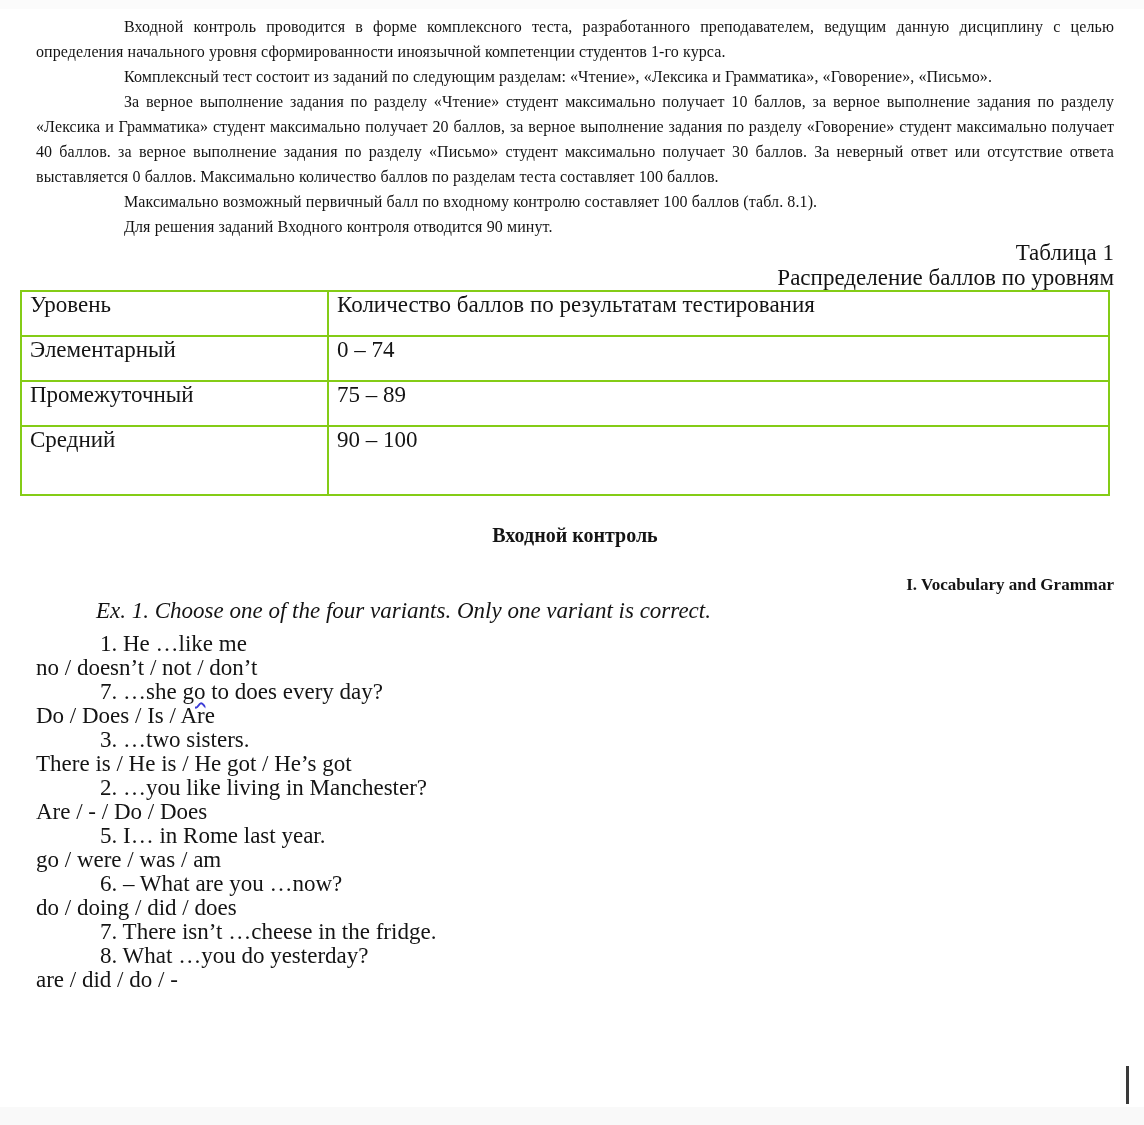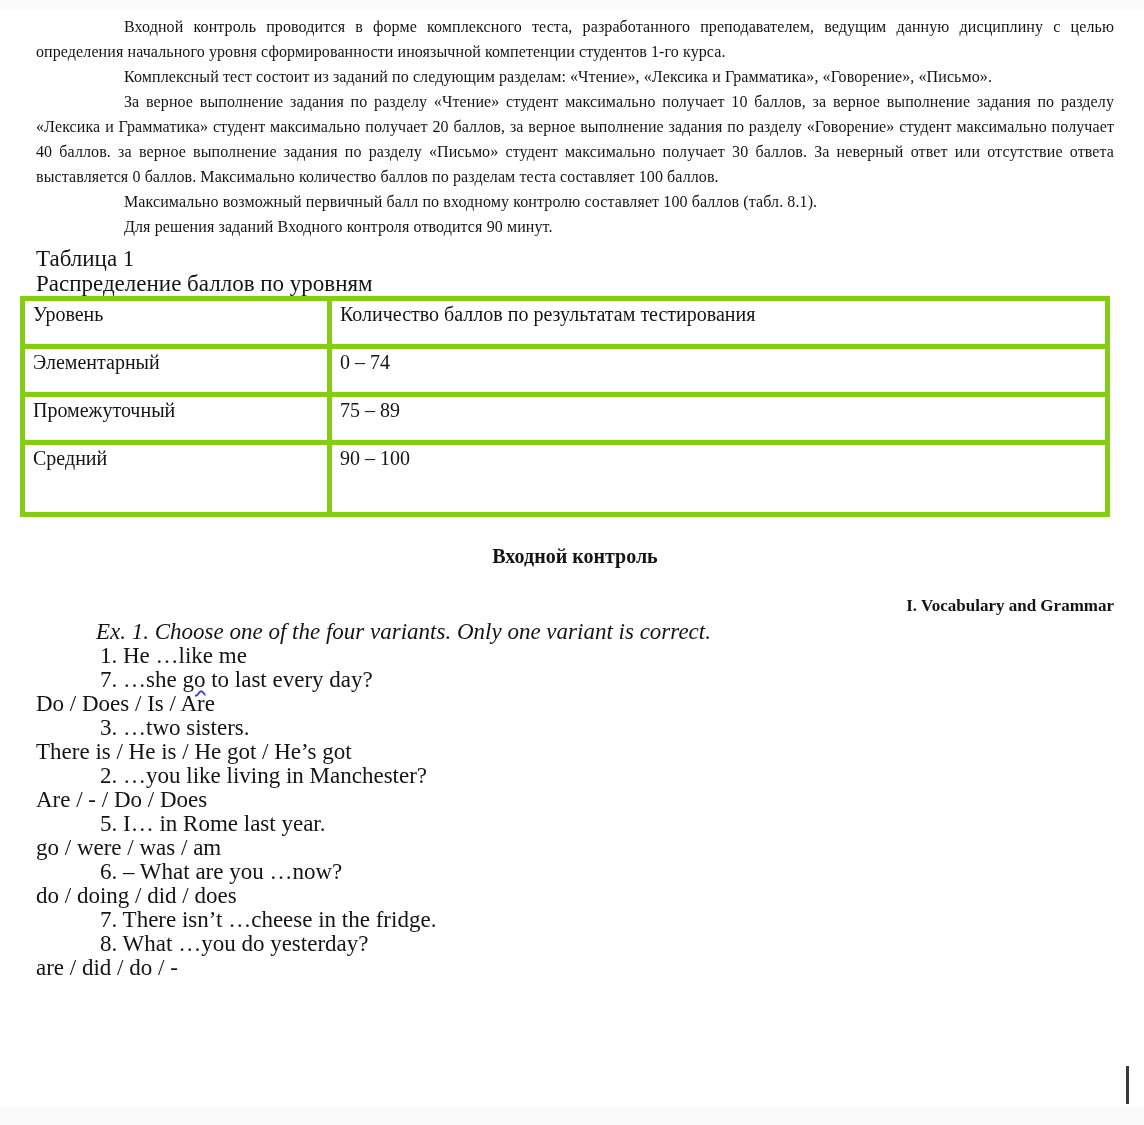--- a/index.html
+++ b/index.html
@@ -27,40 +27,41 @@
   .para {
     margin: 0;
     font-size: 16px;
     line-height: 25px;
     text-align: justify;
     text-align-last: left;
     text-indent: 88px;
     letter-spacing: 0.1px;
   }
   .table-label {
-    margin: 7px 0 0 0;
+    margin: 1px 0 0 0;
     font-size: 23px;
     line-height: 25px;
+    text-align: right;
     font-family: Liberation Serif, serif;
   }
   .table-caption {
     margin: 0;
     font-size: 23px;
     line-height: 25px;
-    text-align: left;
+    text-align: right;
   }
   table.score-table {
     border-collapse: collapse;
     margin-left: -16px;
     width: 1090px;
     table-layout: fixed;
   }
   table.score-table td {
-    border: 5px solid #84cc16;
-    font-size: 20px;
+    border: 2px solid #84cc16;
+    font-size: 23px;
     line-height: 24px;
     padding: 1px 6px 18px 8px;
     vertical-align: top;
     overflow: hidden;
     white-space: nowrap;
   }
   table.score-table col.c1 { width: 307px; }
   table.score-table tr.tall td { height: 48px; }
   td.center { }
   .section-title {
@@ -71,21 +72,21 @@
     text-align: center;
   }
   .subsection-title {
     margin: 24px 0 0 0;
     font-size: 17px;
     line-height: 26px;
     font-weight: bold;
     text-align: right;
   }
   .exercise-intro {
-    margin: 1px 0 0 0;
+    margin: 1px 0 9px 0;
     font-size: 23px;
     line-height: 24px;
     font-style: italic;
     text-indent: 60px;
   }
   .q-line {
     margin: 0;
     font-size: 23px;
     line-height: 24px;
     text-indent: 64px;
@@ -151,22 +152,23 @@
           <td class="center">90 – 100</td>
         </tr>
       </tbody>
     </table>
 
     <p class="section-title">Входной контроль</p>
     <p class="subsection-title">I. Vocabulary and Grammar</p>
     <p class="exercise-intro">Ex. 1. Choose one of the four variants. Only one variant is correct.</p>
 
     <p class="q-line"><span>1. He …like me</span><span class="squiggle"></span><span></span></p>
+    <p class="opt-line">no / doesn’t / not / don’t</p>
 
-    <p class="q-line"><span>7. …she </span><span class="squiggle">go</span><span> to last every day?</span></p>
+    <p class="q-line"><span>7. …she </span><span class="squiggle">go</span><span> to does every day?</span></p>
     <p class="opt-line">Do / Does / Is / Are</p>
 
     <p class="q-line"><span>3. …two sisters.</span><span class="squiggle"></span><span></span></p>
     <p class="opt-line">There is / He is / He got / He’s got</p>
 
     <p class="q-line"><span>2. …you like living in Manchester?</span><span class="squiggle"></span><span></span></p>
     <p class="opt-line">Are / - / Do / Does</p>
 
     <p class="q-line"><span>5. I… in Rome last year.</span><span class="squiggle"></span><span></span></p>
     <p class="opt-line">go / were / was / am</p>

